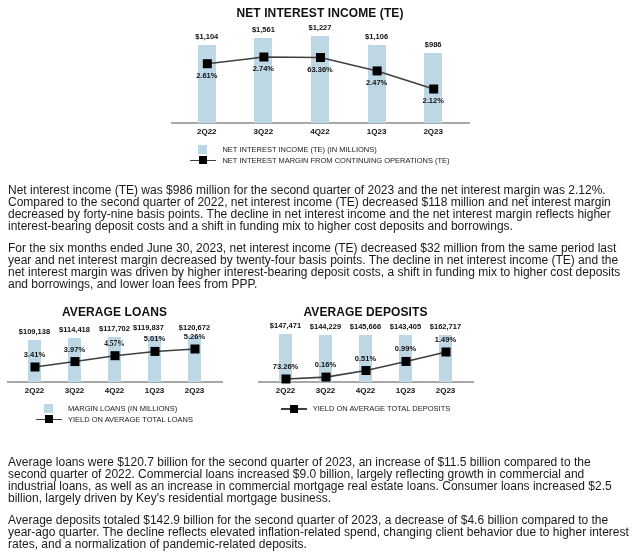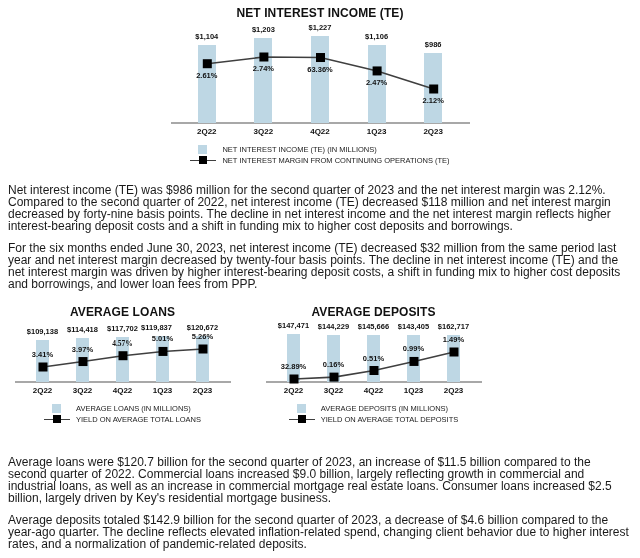--- a/index.html
+++ b/index.html
@@ -1,21 +1,21 @@
 <!DOCTYPE html>
 <html><head>
 <meta charset="utf-8">
 <style>
   html,body{margin:0;padding:0;background:#ffffff;}
   body{width:640px;height:558px;font-family:"Liberation Sans",sans-serif;color:#1a1a1a;overflow:hidden;}
 
   
   .chart{position:relative;}
   .chart-top{width:300px;margin:8px auto 0;}
-  .charts-row{display:flex;margin-top:17px;padding-left:20px;}
+  .charts-row{display:flex;margin-top:17px;padding-left:12px;}
   .chart-small{width:205px;}
   .chart-small + .chart-small{margin-left:46px;}
 
   .chart-title{font-size:12px;font-weight:bold;text-align:center;line-height:10px;color:#111;letter-spacing:.1px;}
   .plot{position:relative;margin:0 auto;}
   .bar{position:absolute;bottom:0;}
   .axis{position:absolute;left:-8px;right:-8px;bottom:-1px;height:2px;}
   .line-svg{position:absolute;left:0;top:0;overflow:visible;}
   .num-label{position:absolute;font-size:7.5px;font-weight:bold;text-align:center;line-height:9px;color:#111;white-space:nowrap;}
   .xrow{display:flex;margin:4px auto 0;}
@@ -40,21 +40,21 @@
 <div>
 
   <div class="chart chart-top">
       <div class="chart-title">NET INTEREST INCOME (TE)</div>
       <div class="plot" style="width: 283px; height: 105px;">
         <div class="axis" style="background: rgb(168, 168, 168);"></div>
         <div class="bar" style="left: 19.3px; width: 18px; height: 78px; background: rgb(190, 215, 228);"></div>
         <div class="num-label" style="left: -5.7px; width: 68px; bottom: 82px;">$1,104</div>
         <div class="num-label" style="left: -5.7px; width: 68px; top: 52.7097px;">2.61%</div>
         <div class="bar" style="left: 75.9px; width: 18px; height: 85px; background: rgb(190, 215, 228);"></div>
-        <div class="num-label" style="left: 50.9px; width: 68px; bottom: 89px;">$1,203</div>
+        <div class="num-label" style="left: 50.9px; width: 68px; bottom: 89px;">$1,561</div>
         <div class="num-label" style="left: 50.9px; width: 68px; top: 46px;">2.74%</div>
         <div class="bar" style="left: 132.5px; width: 18px; height: 87px; background: rgb(190, 215, 228);"></div>
         <div class="num-label" style="left: 107.5px; width: 68px; bottom: 91px;">$1,227</div>
         <div class="num-label" style="left: 107.5px; width: 68px; top: 46.5161px;">63.36%</div>
         <div class="bar" style="left: 189.1px; width: 18px; height: 78px; background: rgb(190, 215, 228);"></div>
         <div class="num-label" style="left: 164.1px; width: 68px; bottom: 82px; margin-top: 28px;">$1,106</div>
         <div class="num-label" style="left: 164.1px; width: 68px; top: 59.9355px;">2.47%</div>
         <div class="bar" style="left: 245.7px; width: 18px; height: 70px; background: rgb(190, 215, 228);"></div>
         <div class="num-label" style="left: 220.7px; width: 68px; bottom: 74px;">$986</div>
         <div class="num-label" style="left: 220.7px; width: 68px; top: 78px;">2.12%</div>
@@ -130,38 +130,38 @@
           <div class="xlabel" style="width: 40px;">3Q22</div>
           <div class="xlabel" style="width: 40px;">4Q22</div>
           <div class="xlabel" style="width: 40px;">1Q23</div>
           <div class="xlabel" style="width: 40px;">2Q23</div>
         </div>
         <div class="legend">
           <div class="legend-row">
             <span class="legend-icon">
               <span class="sw" style="background: rgb(190, 215, 228);"></span>
             </span>
-            <span class="legend-label">AVERAGE LOANS (IN MILLIONS)</span>
+            <span class="legend-label">MARGIN LOANS (IN MILLIONS)</span>
           </div>
           <div class="legend-row">
             <span class="legend-icon">
               <span class="lline" style="background: rgb(63, 63, 63);"></span>
               <span class="lsq" style="background: rgb(0, 0, 0);"></span>
             </span>
             <span class="legend-label">YIELD ON AVERAGE TOTAL LOANS</span>
           </div>
         </div>
       </div>
     <div class="chart chart-small">
         <div class="chart-title">AVERAGE DEPOSITS</div>
         <div class="plot" style="width: 200px; height: 65px;">
           <div class="axis" style="background: rgb(168, 168, 168);"></div>
           <div class="bar" style="left: 13.5px; width: 13px; height: 48px; background: rgb(190, 215, 228);"></div>
           <div class="num-label" style="left: -14px; width: 68px; bottom: 52px;">$147,471</div>
-          <div class="num-label" style="left: -14px; width: 68px; bottom: 11px;">32.89%</div>
+          <div class="num-label" style="left: -14px; width: 68px; bottom: 11px;">73.26%</div>
           <div class="bar" style="left: 53.5px; width: 13px; height: 47px; background: rgb(190, 215, 228);"></div>
           <div class="num-label" style="left: 26px; width: 68px; bottom: 51px;">$144,229</div>
           <div class="num-label" style="left: 26px; width: 68px; bottom: 12.8881px;">0.16%</div>
           <div class="bar" style="left: 93.5px; width: 13px; height: 47px; background: rgb(190, 215, 228);"></div>
           <div class="num-label" style="left: 66px; width: 68px; bottom: 51px;">$145,666</div>
           <div class="num-label" style="left: 66px; width: 68px; bottom: 19.4965px;">0.51%</div>
           <div class="bar" style="left: 133.5px; width: 13px; height: 47px; background: rgb(190, 215, 228);"></div>
           <div class="num-label" style="left: 106px; width: 68px; bottom: 51px;">$143,405</div>
           <div class="num-label" style="left: 106px; width: 68px; bottom: 28.5594px;">0.99%</div>
           <div class="bar" style="left: 173.5px; width: 13px; height: 47px; background: rgb(190, 215, 228);"></div>
@@ -179,26 +179,20 @@
         <div class="xrow" style="width: 200px;">
           <div class="xlabel" style="width: 40px;">2Q22</div>
           <div class="xlabel" style="width: 40px;">3Q22</div>
           <div class="xlabel" style="width: 40px;">4Q22</div>
           <div class="xlabel" style="width: 40px;">1Q23</div>
           <div class="xlabel" style="width: 40px;">2Q23</div>
         </div>
         <div class="legend">
           <div class="legend-row">
             <span class="legend-icon">
-              <span class="sw" style="background: rgb(190, 215, 228);"></span>
-            </span>
-            <span class="legend-label">AVERAGE DEPOSITS (IN MILLIONS)</span>
-          </div>
-          <div class="legend-row">
-            <span class="legend-icon">
               <span class="lline" style="background: rgb(63, 63, 63);"></span>
               <span class="lsq" style="background: rgb(0, 0, 0);"></span>
             </span>
             <span class="legend-label">YIELD ON AVERAGE TOTAL DEPOSITS</span>
           </div>
         </div>
       </div>
   </div>
 
   <div class="text-col">

